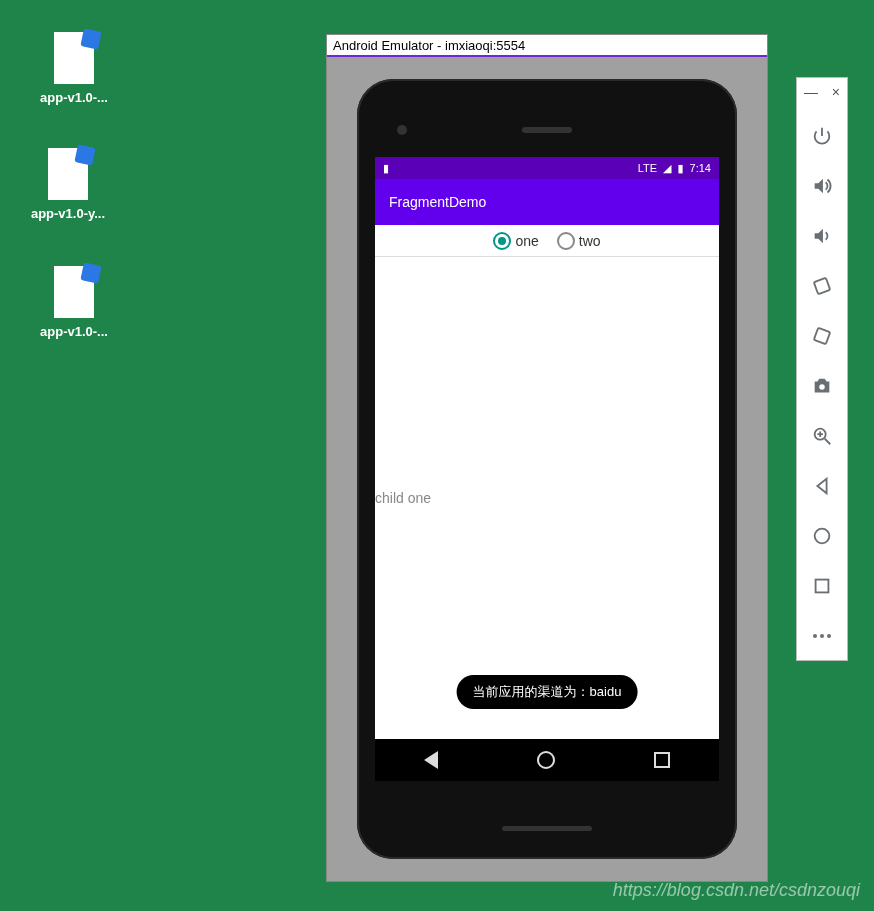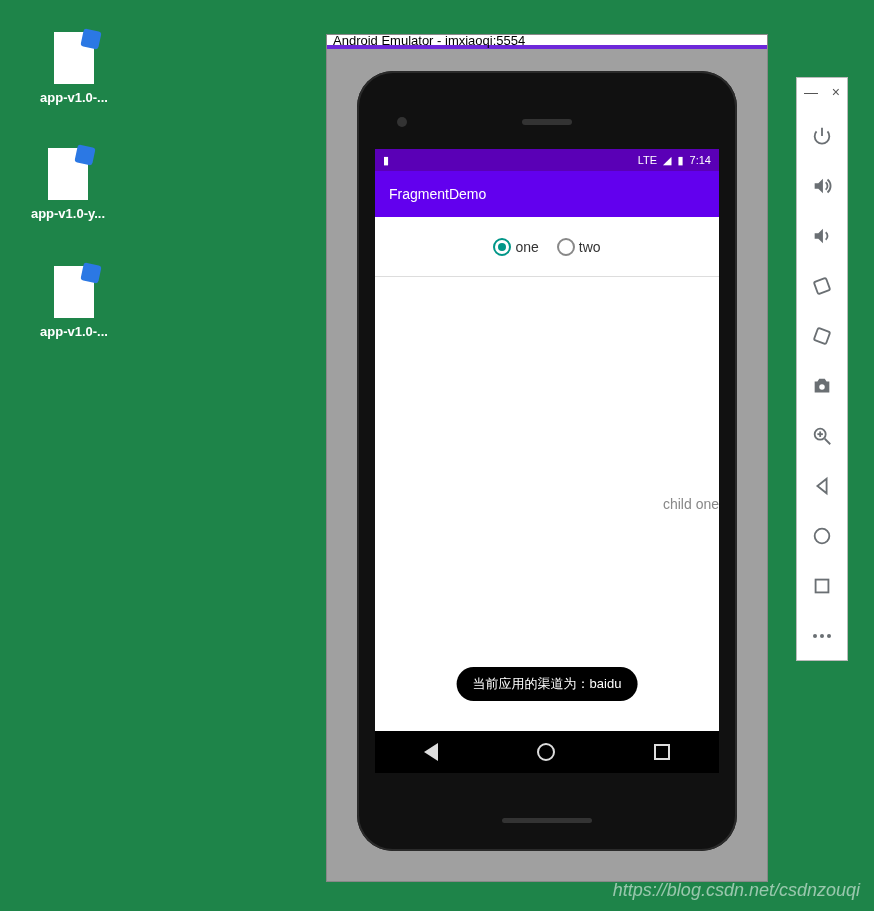--- a/index.html
+++ b/index.html
@@ -6,44 +6,44 @@
 body { width: 874px; height: 911px; background: #1e8449; position: relative; overflow: hidden; }
 
 
 .desktop-icon { position: absolute; width: 80px; text-align: center; cursor: pointer; font-weight: bold; }
 .desktop-icon .file-shape { width: 40px; height: 52px; background: #fff; margin: 0 auto 6px; position: relative; }
 .desktop-icon .file-shape::after { content:""; position:absolute; top:-2px; right:-6px; width:18px; height:18px; background:#2b78e4; border-radius:3px; transform: rotate(12deg); }
 .desktop-icon .file-label { color:#fff; font-size:13px; white-space: nowrap; overflow: hidden; text-overflow: ellipsis; }
 
 
 .emulator-window { position: absolute; left: 326px; top: 34px; width: 442px; height: 848px; background: #a0a0a0; border: 1px solid #888; }
-.emulator-titlebar { height: 14px; background: #fff; border-bottom: 4px solid #6d28d9; padding: 0 6px; font-size: 13px; display:flex; align-items:center; }
+.emulator-titlebar { height: 22px; background: #fff; border-bottom: 2px solid #6d28d9; padding: 0 6px; font-size: 13px; display:flex; align-items:center; }
 .emulator-body { position: relative; width: 100%; height: calc(100% - 22px); display:flex; align-items:center; justify-content:center; }
 
 
 .phone { width: 380px; height: 780px; background: #111; border-radius: 36px; position: relative; box-shadow: 0 0 0 2px #2a2a2a inset; }
 .phone .camera { position:absolute; top:46px; left:40px; width:10px; height:10px; background:#333; border-radius:50%; }
 .phone .speaker { position:absolute; top:48px; left:50%; transform:translateX(-50%); width:50px; height:6px; background:#333; border-radius:3px;}
 .phone .chin-bar { position:absolute; bottom:28px; left:50%; transform:translateX(-50%); width:90px; height:5px; background:#333; border-radius:3px;}
 .screen { position:absolute; top:78px; left:18px; right:18px; bottom:78px; background:#fff; display:flex; flex-direction:column; overflow:hidden; }
 
 
 .status-bar { height:22px; background:#5a00b6; color:#fff; display:flex; align-items:center; justify-content:flex-end; gap:6px; padding:0 8px; font-size:11px; }
 .status-bar .left { margin-right:auto; }
 .app-bar { height:46px; background:#6200ee; color:#fff; display:flex; align-items:center; padding:0 14px; font-size:14px; font-weight:500; }
 
 
-.radio-row { height:60px; border-bottom:1px solid #ddd; display:flex; align-items:center; justify-content:center; gap:18px; }
+.radio-row { height:32px; border-bottom:1px solid #ddd; display:flex; align-items:center; justify-content:center; gap:18px; }
 .radio-item { display:flex; align-items:center; gap:4px; font-size:14px; color:#333; }
 .radio-circle { width:18px; height:18px; border:2px solid #888; border-radius:50%; position:relative; }
 .radio-circle.checked { border-color:#009688; }
 .radio-circle.checked::after { content:""; position:absolute; inset:3px; background:#009688; border-radius:50%; }
 
 
-.content { flex:1; display:flex; align-items:center; justify-content:flex-end; color:#888; font-size:14px; position:relative; }
+.content { flex:1; display:flex; align-items:center; justify-content:flex-start; color:#888; font-size:14px; position:relative; }
 .toast { position:absolute; bottom:30px; left:50%; transform:translateX(-50%); background:#000000; color:#fff; font-size:13px; padding:8px 16px; border-radius:20px; white-space:nowrap; }
 
 
 .nav-bar { height:42px; background:#000; display:flex; align-items:center; justify-content:space-around; }
 .nav-back { width:0; height:0; border-top:9px solid transparent; border-bottom:9px solid transparent; border-right:14px solid #ddd; }
 .nav-home { width:18px; height:18px; border:2px solid #ddd; border-radius:50%; }
 .nav-recent { width:16px; height:16px; border:2px solid #ddd; }
 
 
 .toolbar { position:absolute; left:796px; top:77px; width:52px; background:#fff; border:1px solid #bbb; padding:6px 0 10px; display:flex; flex-direction:column; align-items:center; gap:22px; }

